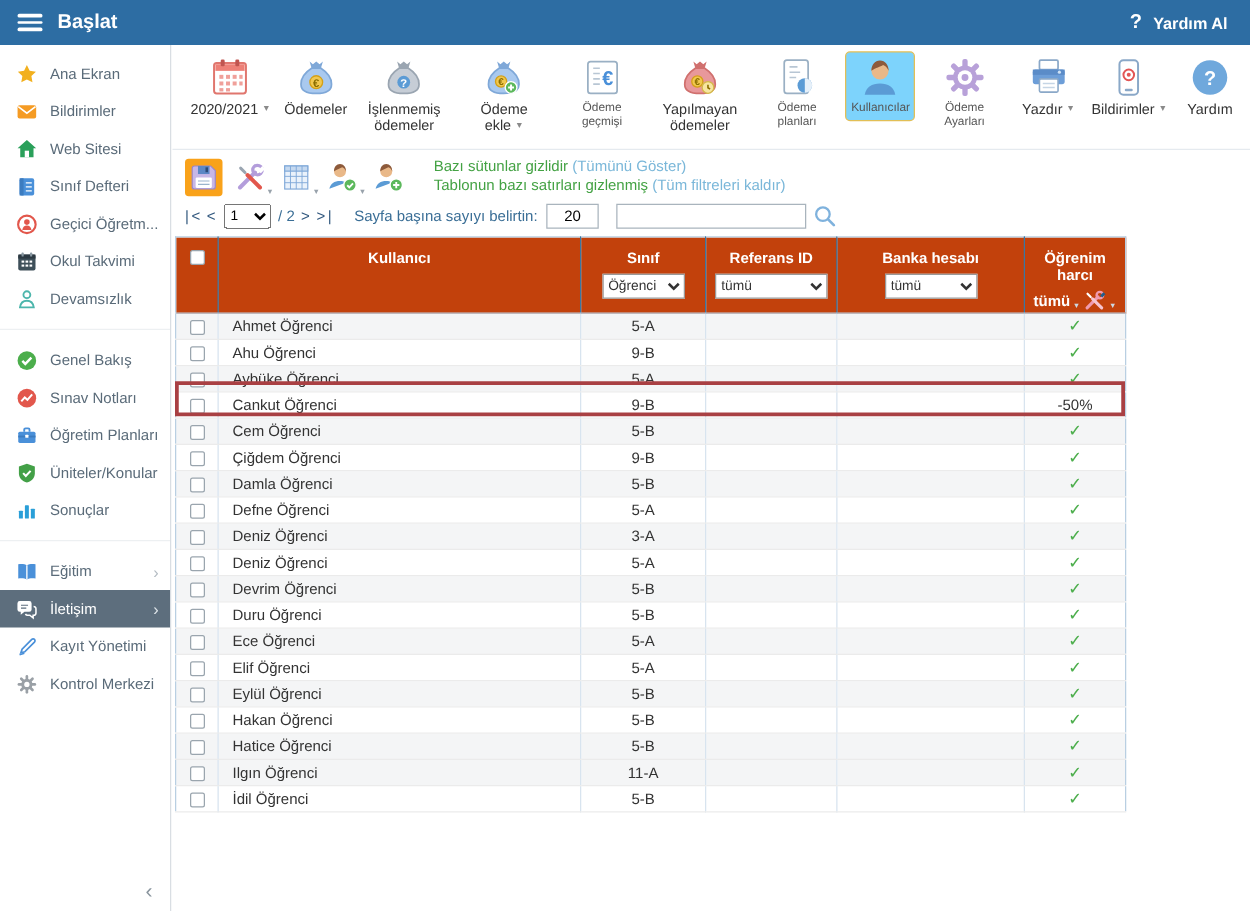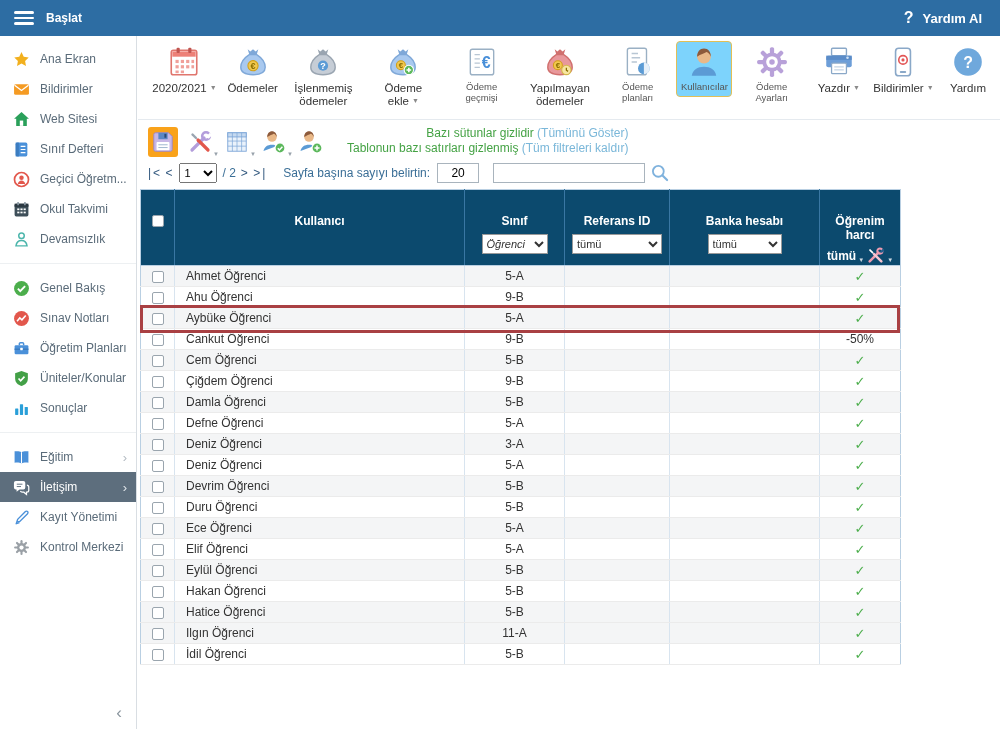--- a/index.html
+++ b/index.html
@@ -5,21 +5,21 @@
   * { margin:0; padding:0; box-sizing:border-box; }
   html,body { width:1000px; height:729px; overflow:hidden; background:#fff;
     font-family:"Liberation Sans","DejaVu Sans",sans-serif; }
 
   
   .topbar { position:absolute; top:0; left:0; width:1000px; height:36px;
     background:#2d6da3; display:flex; align-items:center; color:#fff; z-index:5; }
   .menu-btn { display:flex; align-items:center; gap:12px; padding:0 14px; cursor:pointer; height:100%; }
   .burger { width:20px; display:flex; flex-direction:column; gap:3px; }
   .burger i { height:2.5px; background:#fff; border-radius:2px; display:block; }
-  .menu-title { font-size:12px; font-weight:bold; }
+  .menu-title { font-size:16px; font-weight:bold; }
   .topbar-right { margin-left:auto; display:flex; align-items:center; gap:9px;
     padding-right:18px; cursor:pointer; }
   .help-q { font-size:16px; font-weight:bold; }
   .help-lbl { font-size:13px; font-weight:bold; }
 
   
   .sidebar { position:absolute; top:36px; left:0; width:137px; bottom:0;
     background:#fff; border-right:1px solid #d9dee3; padding-top:8px; }
   .side-item { display:flex; align-items:center; height:30px; padding-left:13px;
     gap:10px; color:#5a6b79; font-size:12px; cursor:pointer; white-space:nowrap; overflow:hidden; }
@@ -39,21 +39,21 @@
   .tb-item { display:flex; flex-direction:column; align-items:center; min-width:56px;
     max-width:78px; padding:3px 4px; border:1px solid transparent; border-radius:4px;
     cursor:pointer; margin-right:2px; }
   .tb-item svg { width:34px; height:34px; }
   .tb-item .lbl { font-size:11.5px; color:#333; margin-top:3px; text-align:center; line-height:1.12; }
   .tb-item.small .lbl { font-size:9.5px; color:#555; }
   .tb-item.active { background:#7dd3fc; border-color:#e2bf56; }
   .caret { font-size:7px; color:#8a8a8a; margin-left:3px; vertical-align:2px; }
 
   
-  .subbar { display:flex; align-items:flex-start; padding:7px 0 0 10px; height:40px;text-align:right; }
+  .subbar { display:flex; align-items:flex-start; padding:7px 0 0 10px; height:40px; }
   .sb-btn { width:30px; height:30px; display:flex; align-items:center; justify-content:center;
     margin-right:7px; border-radius:3px; cursor:pointer; position:relative; }
   .sb-btn.save { background:#f9a21a; }
   .sb-btn .mini-caret { position:absolute; right:-4px; bottom:0; font-size:6px; color:#98a2ab; }
   .hints { margin-left:14px; font-size:12px; line-height:15px; margin-top:-1px; }
   .hint-text { color:#44a244; }
   .hint-link { color:#7ab7d9; cursor:pointer; }
 
   
   .pagerow { display:flex; align-items:center; padding:3px 0 3px 10px; font-size:12px;
@@ -66,27 +66,27 @@
     border:1px solid #a9b4bd; }
   .search-input { width:152px; height:20px; margin-left:14px; border:1px solid #a9b4bd;
     font-size:12px; padding:0 4px; }
   .mag-btn { margin-left:5px; cursor:pointer; display:flex; }
   .mag-btn svg { width:20px; height:20px; }
 
   
   .table-wrap { position:relative; margin:3px 0 0 2px; width:762px; }
   table { border-collapse:collapse; width:760px; table-layout:fixed; font-size:12px;
     border:1px solid #b9cfe2; }
-  thead th { background:#0c4a6e; color:#fff; font-weight:bold; font-size:12px;
-    height:57px; vertical-align:top; padding-top:24px; border-right:1px solid #3a77a3;
+  thead th { background:#c2410c; color:#fff; font-weight:bold; font-size:12px;
+    height:57px; vertical-align:top; padding-top:9px; border-right:1px solid #3a77a3;
     border-bottom:1px solid #b9cfe2; }
   thead th:last-child { border-right:none; }
   .th-f { margin-top:6px; }
   .th-f select { height:20px; font-size:11px; border:1px solid #999; background:#fff; color:#333; }
-  .sel-class { width:66px;font-style:italic; } .sel-ref { width:90px; } .sel-bank { width:74px; }
+  .sel-class { width:66px; } .sel-ref { width:90px; } .sel-bank { width:74px; }
   .fee-filter { display:flex; align-items:center; justify-content:center; gap:2px; margin-top:4px; }
   .fee-filter svg { width:19px; height:19px; }
   .tiny-caret { font-size:6px; color:#cdd8e2; align-self:flex-end; margin-bottom:2px; }
   .hdr-cb { margin:1px auto 0; }
   tbody td { height:21px; border-right:1px solid #d8e4ef; border-bottom:1px solid #ebebeb;
     color:#333; padding:0 6px; overflow:hidden; white-space:nowrap; }
   tbody td:last-child { border-right:none; }
   tbody tr.odd  { background:#f4f5f6; }
   tbody tr.even { background:#ffffff; }
   .c-cb { text-align:center; }

